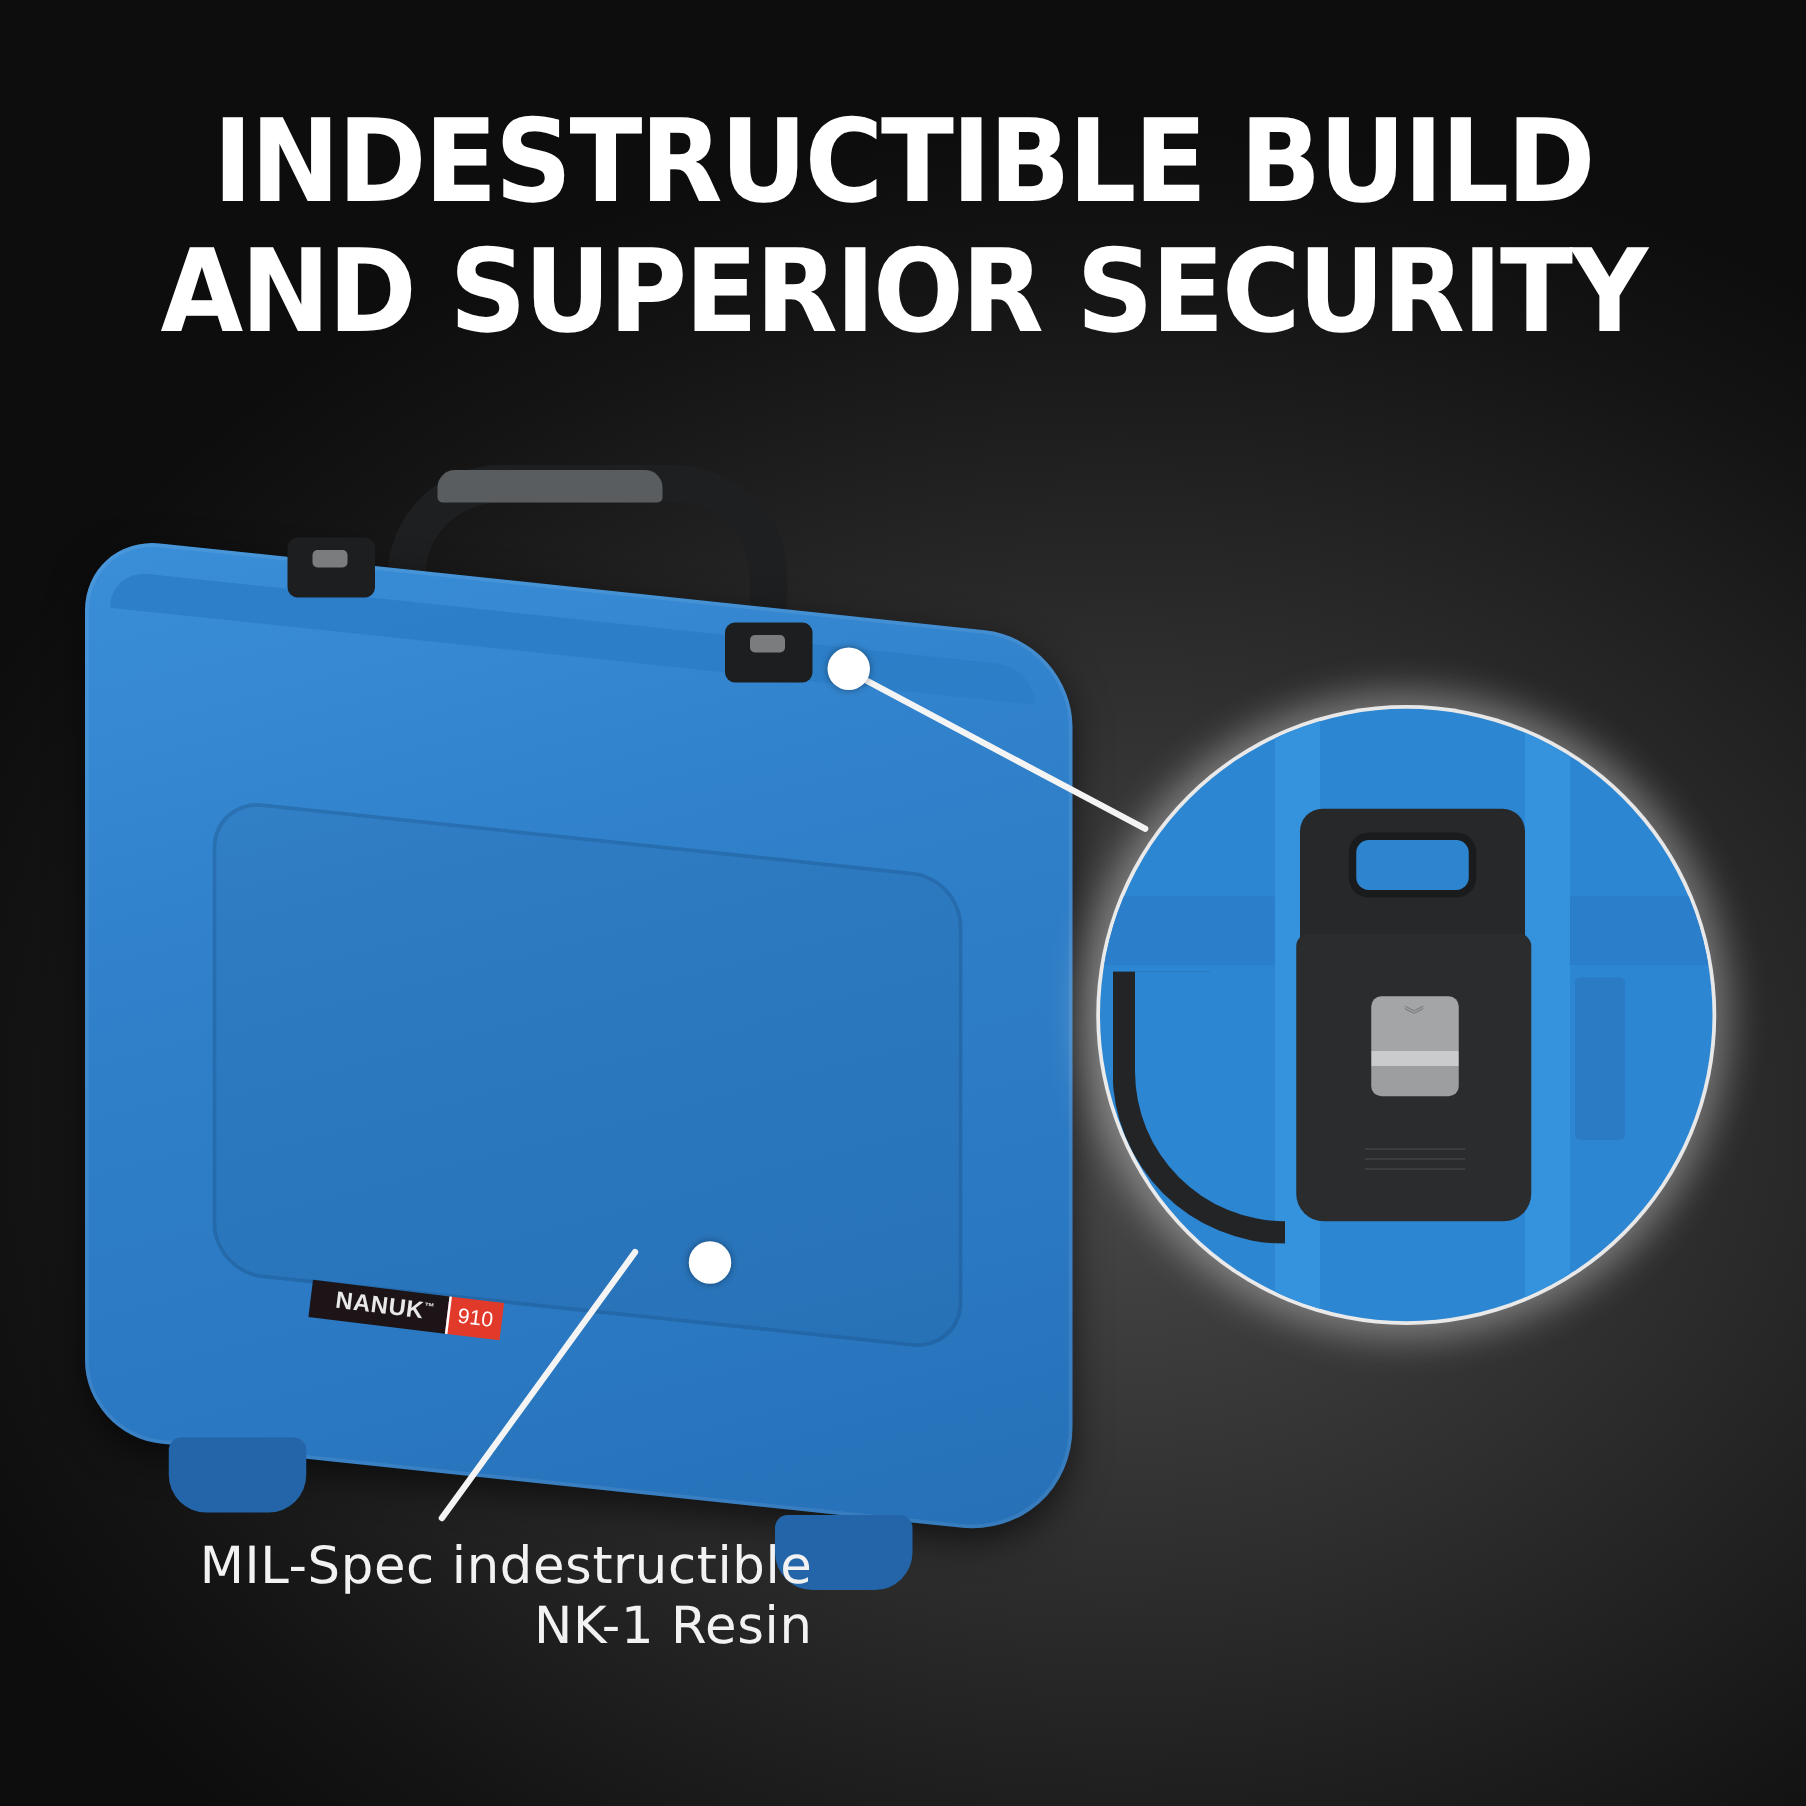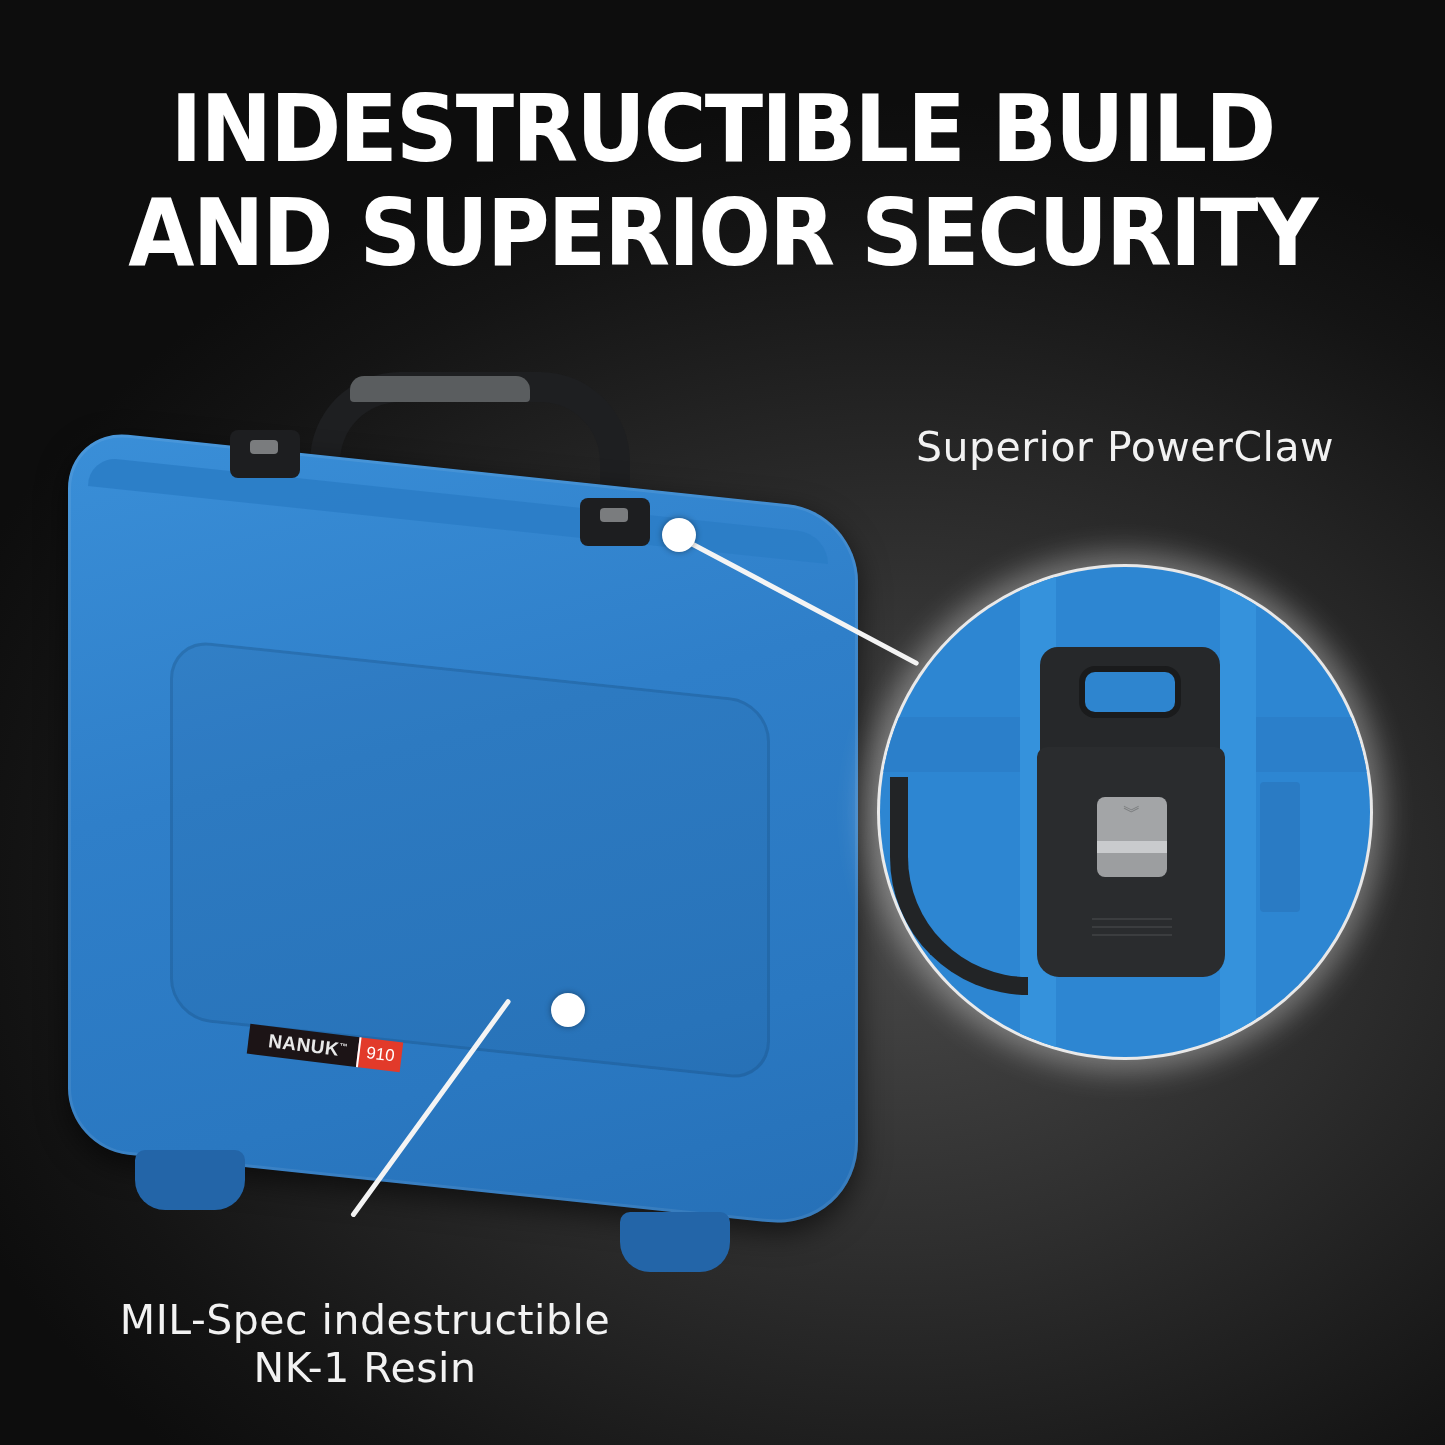--- a/index.html
+++ b/index.html
@@ -16,21 +16,21 @@
       transform: scaleX(0.93);
     }
     .headline div { white-space: nowrap; }
     .callout {
       position: absolute; color: #f2f2f2; text-align: center;
       font-family: "DejaVu Sans", sans-serif; font-size: 41px; line-height: 48px;
       letter-spacing: 0.5px;
     }
     .callout div { white-space: nowrap; }
     .callout-latch { left: 880px; top: 423px; width: 490px; }
-    .callout-resin { left: 80px; top: 1296px; width: 570px; }
+    .callout-resin { left: 80px; top: 1228px; width: 570px; text-align: right; }
 
     
     .case { position: absolute; left: 60px; top: 370px; width: 810px; height: 870px; }
     .handle {
       position: absolute; left: 250px; top: 2px; width: 320px; height: 160px;
       border: 30px solid #1e1f21; border-bottom: none; border-radius: 90px 90px 0 0;
       box-sizing: border-box;
     }
     .handle-grip {
       position: absolute; left: 290px; top: 6px; width: 180px; height: 26px;
@@ -160,19 +160,18 @@
     <div class="zc-ridges"></div>
   </div>
 </div>
 
 <div class="leader leader-latch"></div>
 <div class="dot dot-latch"></div>
 <div class="leader leader-resin"></div>
 <div class="dot dot-resin"></div>
 
 <div class="callout callout-latch">
-  <div>Superior PowerClaw</div>
 </div>
 
 <div class="callout callout-resin">
   <div>MIL-Spec indestructible</div>
   <div>NK-1 Resin</div>
 </div>
 
 </body></html>

